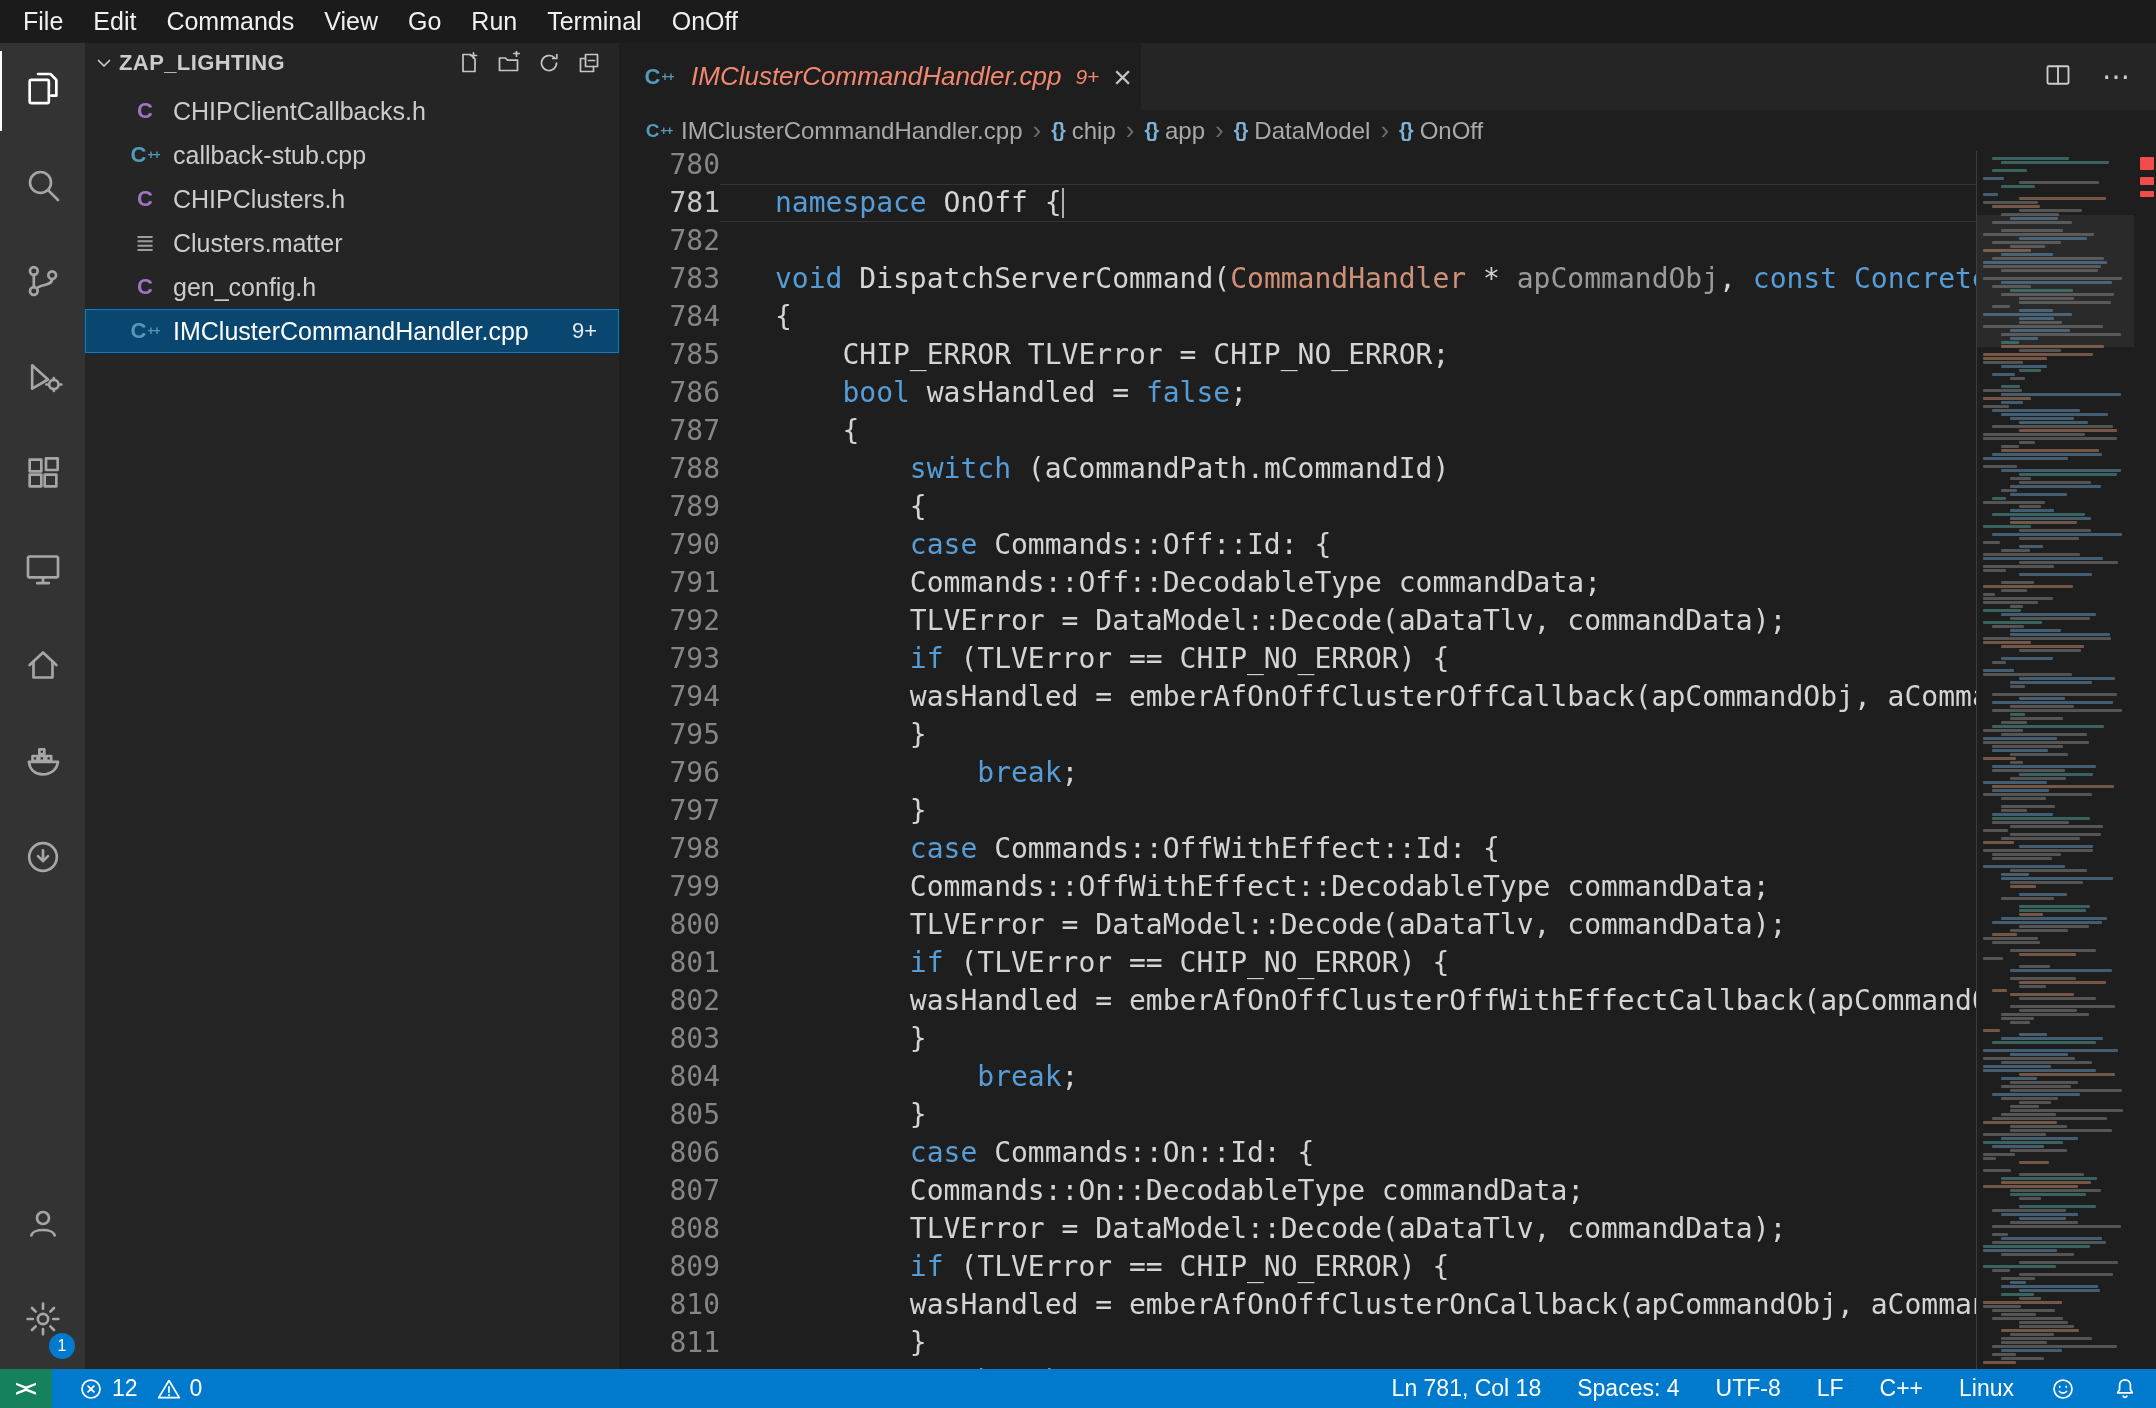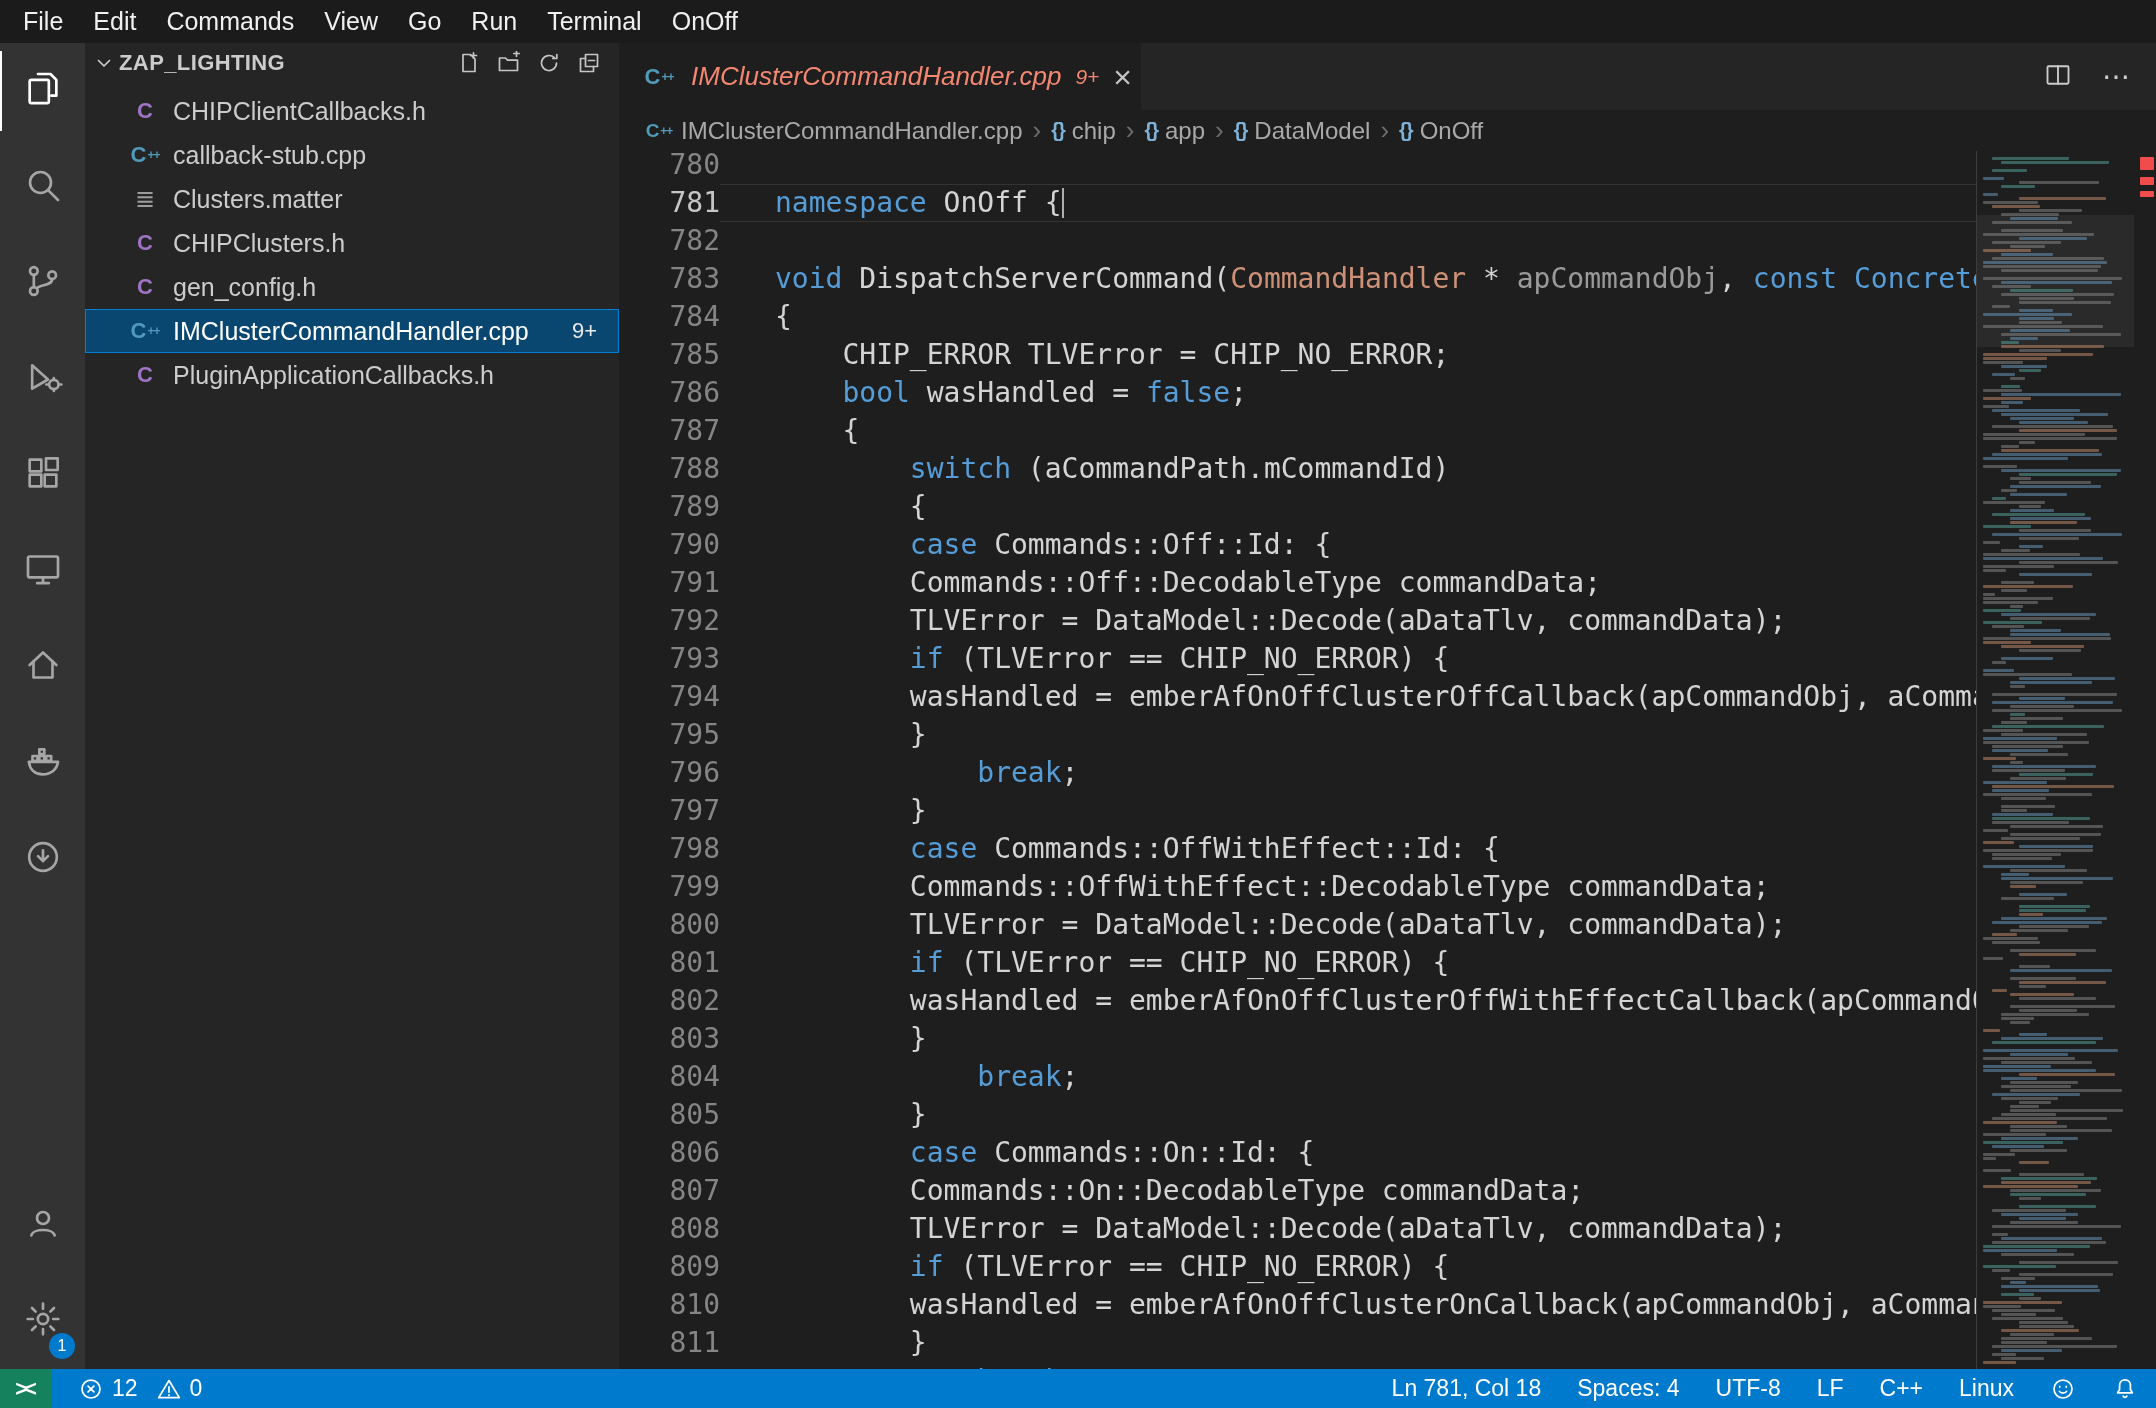--- a/index.html
+++ b/index.html
@@ -233,40 +233,36 @@
     </div>
     <div class="file-list" data-name="file-list">
         <div class="file-row" data-name="file-item-CHIPClientCallbacks.h">
           <span class="fi fi-h" data-name="h-file-icon"></span>
           <span data-name="file-name">CHIPClientCallbacks.h</span>
         </div>
         <div class="file-row" data-name="file-item-callback-stub.cpp">
           <span class="fi fi-cpp" data-name="cpp-file-icon"></span>
           <span data-name="file-name">callback-stub.cpp</span>
         </div>
+        <div class="file-row" data-name="file-item-CHIPClusters.h">
+          <span class="fi fi-h" data-name="h-file-icon"></span>
+          <span data-name="file-name">CHIPClusters.h</span>
+        </div>
         <div class="file-row" data-name="file-item-Clusters.matter">
           <span class="fi fi-matter" data-name="matter-file-icon"></span>
           <span data-name="file-name">Clusters.matter</span>
-        </div>
-        <div class="file-row" data-name="file-item-CHIPClusters.h">
-          <span class="fi fi-h" data-name="h-file-icon"></span>
-          <span data-name="file-name">CHIPClusters.h</span>
         </div>
         <div class="file-row" data-name="file-item-gen_config.h">
           <span class="fi fi-h" data-name="h-file-icon"></span>
           <span data-name="file-name">gen_config.h</span>
         </div>
         <div class="file-row selected" data-name="file-item-IMClusterCommandHandler.cpp">
           <span class="fi fi-cpp" data-name="cpp-file-icon"></span>
           <span data-name="file-name">IMClusterCommandHandler.cpp</span>
           <span class="file-badge" data-name="problems-badge">9+</span>
-        </div>
-        <div class="file-row" data-name="file-item-PluginApplicationCallbacks.h">
-          <span class="fi fi-h" data-name="h-file-icon"></span>
-          <span data-name="file-name">PluginApplicationCallbacks.h</span>
         </div>
       </div>
   </div>
 
   <div class="editor" data-name="editor-group">
     <div class="tabbar" data-name="tab-bar">
       <div class="tab" data-name="tab-imclustercommandhandler">
         <span class="fi fi-cpp" data-name="cpp-file-icon"></span>
         <span class="tab-label" data-name="tab-label">IMClusterCommandHandler.cpp</span>
         <span class="tab-badge" data-name="tab-problems-badge">9+</span>

